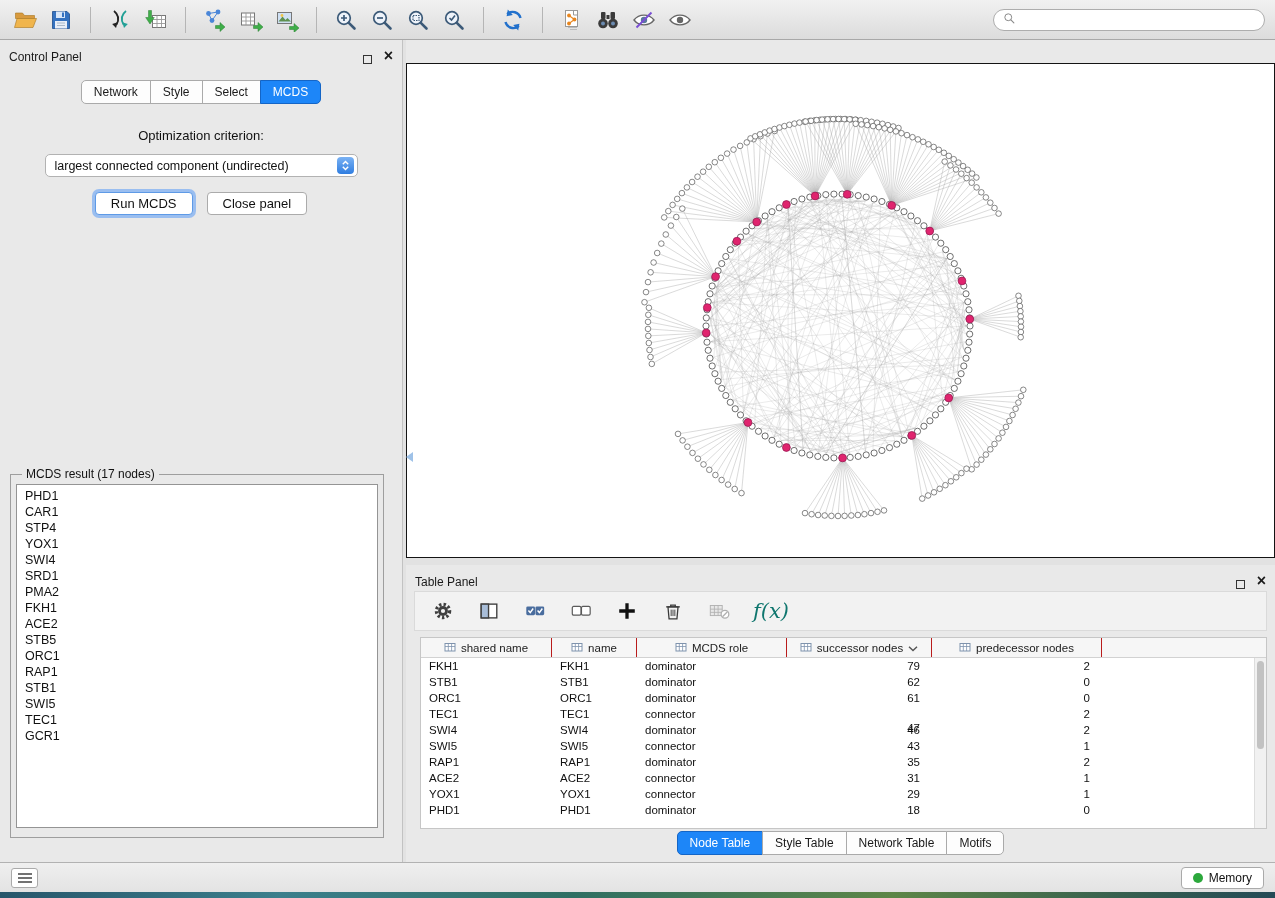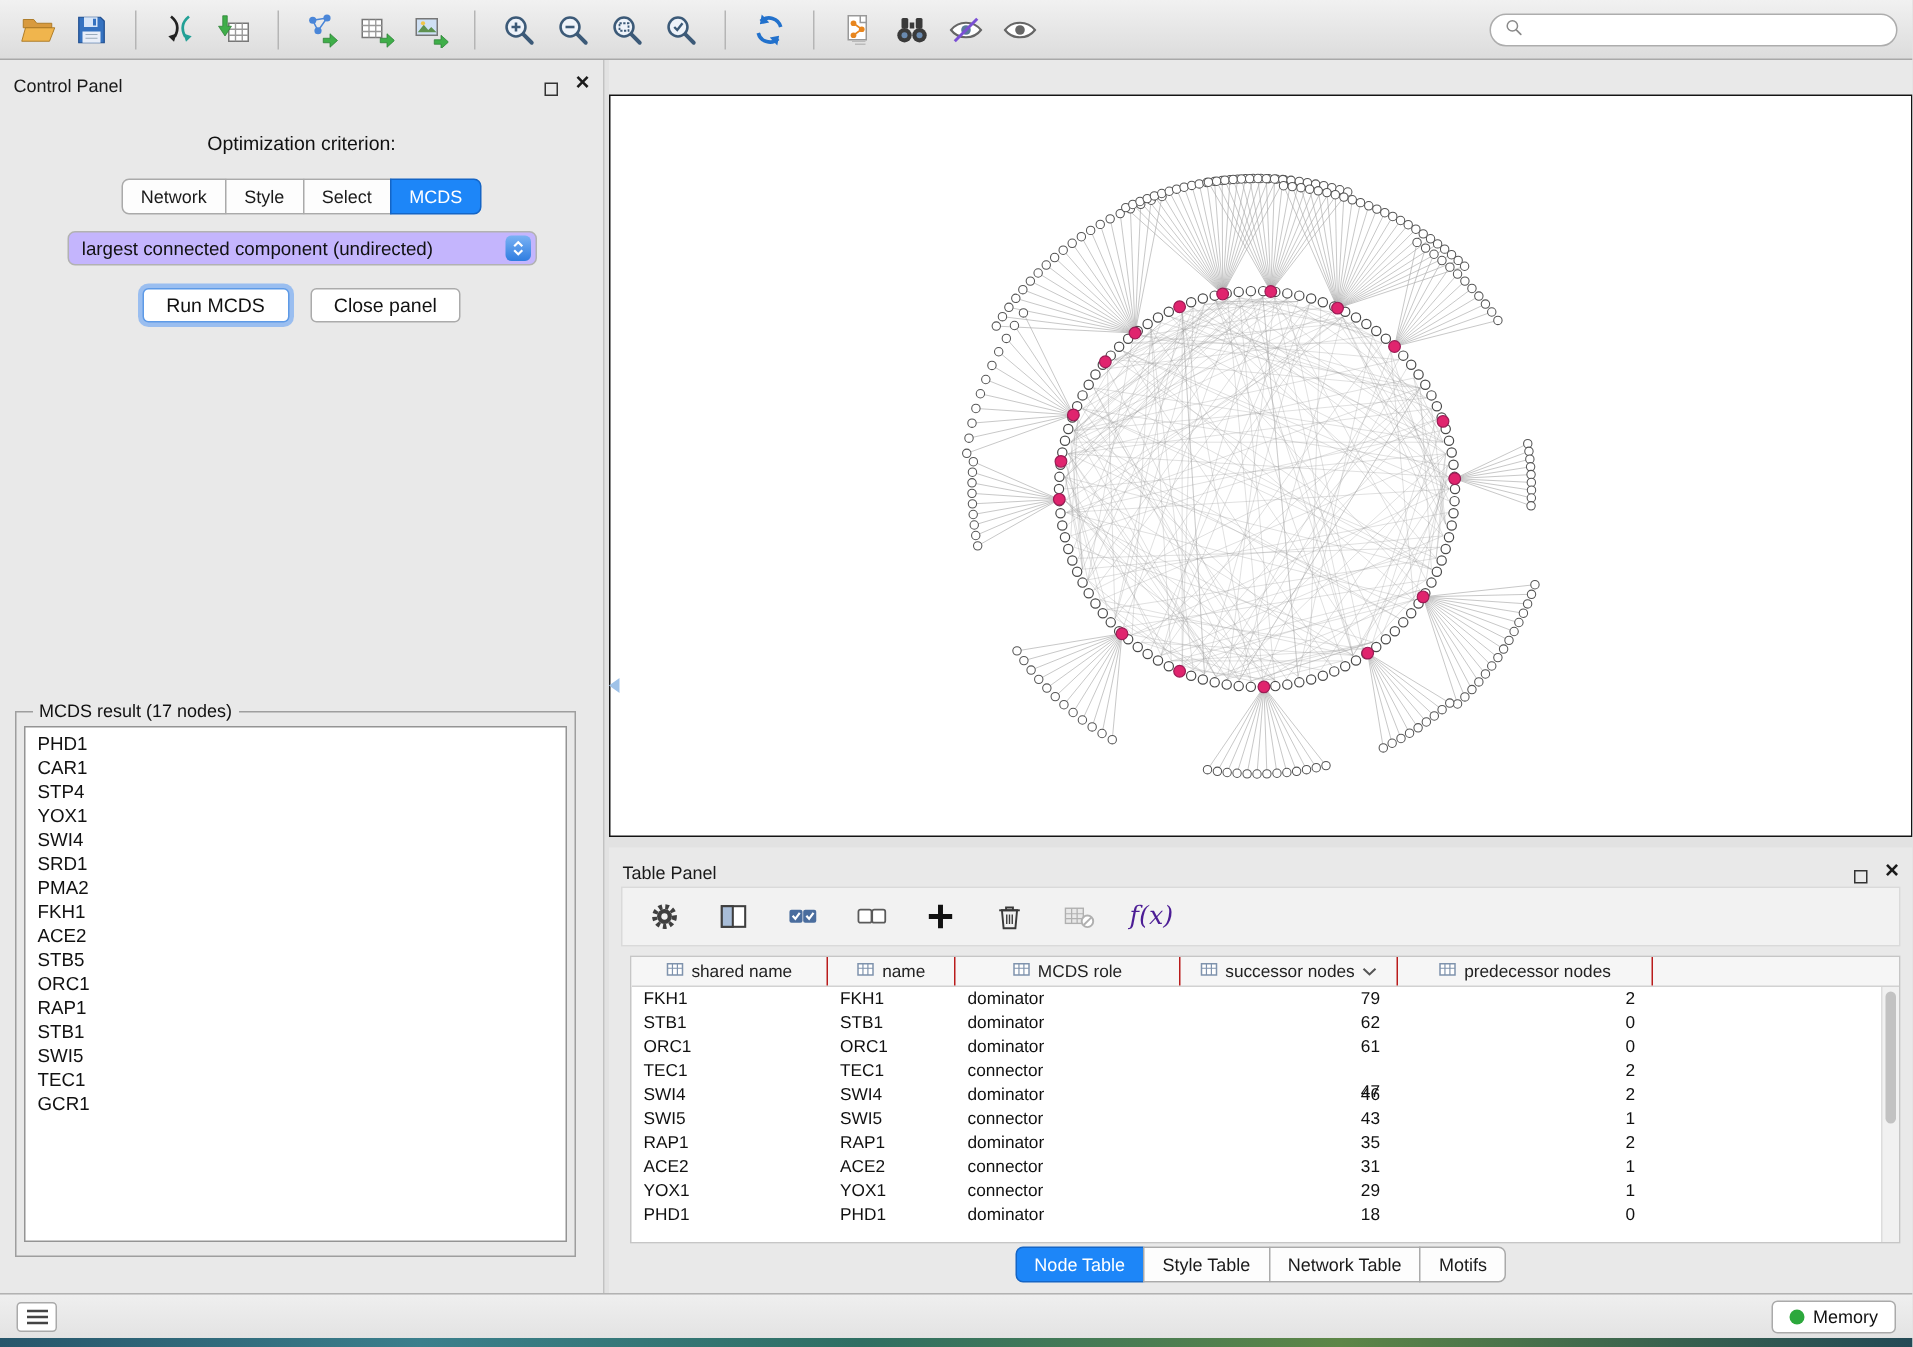--- a/index.html
+++ b/index.html
@@ -21,21 +21,21 @@
   .panel-header{height:24px;display:flex;align-items:flex-end;padding:0 9px;font-size:12px;color:#1a1a1a}
   .panel-header .spacer{flex:1}
   .win-float{width:9px;height:9px;border:1.5px solid #333;margin-right:12px;display:inline-block}
   .win-close{font-size:16px;font-weight:bold;color:#1a1a1a;line-height:1;cursor:default}
   #cp-tabs{display:flex;justify-content:center;margin-top:16px}
   .seg-tab{font-size:12px;padding:4px 12px;background:#fdfdfd;border:1px solid #aaa;margin-left:-1px;color:#1a1a1a;white-space:nowrap}
   .seg-tab:first-child{border-radius:5px 0 0 5px;margin-left:0}
   .seg-tab:last-child{border-radius:0 5px 5px 0}
   .seg-tab.active{background:#1d86f8;border-color:#1465c6;color:#fff}
   #criterion-label{margin-top:24px;text-align:center;font-size:13px}
-  #criterion-select{display:flex;align-items:center;justify-content:space-between;width:313px;height:23px;margin:11px auto 0;background:#c4b5fd;border:1px solid #b2b2b2;border-radius:5px;padding:0 3px 0 9px;font-size:12.5px}
+  #criterion-select{display:flex;align-items:center;justify-content:space-between;width:313px;height:23px;margin:11px auto 0;background:#ffffff;border:1px solid #b2b2b2;border-radius:5px;padding:0 3px 0 9px;font-size:12.5px}
   #combo-btn{width:17px;height:17px;border-radius:4px;background:linear-gradient(#7ab2f4,#2f7de0);display:flex;align-items:center;justify-content:center;flex:0 0 auto}
   #cp-buttons{display:flex;justify-content:center;gap:14px;margin-top:15px}
   .btn{background:#fff;border:1px solid #ababab;border-radius:4px;font-size:13px;padding:3px 15px;font-family:"Liberation Sans",sans-serif;color:#111}
   #run-btn{box-shadow:0 0 0 3px rgba(90,155,245,.55);border-color:#5e9ae6}
   #mcds-fieldset{position:absolute;left:10px;right:18px;top:427px;height:371px;border:1px solid #9e9e9e;padding:3px 5px 8px 5px}
   #mcds-fieldset legend{font-size:12px;padding:0 4px;margin-left:6px;color:#111}
   #mcds-list{width:100%;height:344px;background:#fff;border:1px solid #949494;padding:3px 0 0 8px;font-size:12.5px;line-height:16px;overflow:hidden}
   .mcds-item{height:16px}
 
   
@@ -44,21 +44,21 @@
   .traffic{width:12px;height:12px;border-radius:50%;margin-right:9px;border:1px solid rgba(0,0,0,.15);flex:0 0 auto}
   #nv-title{position:absolute;left:0;right:0;text-align:center;font-size:12.5px;font-weight:bold;color:#000;pointer-events:none}
   #nv-canvas{position:absolute;left:0;right:0;top:23px;bottom:0;background:#fff;border:1px solid #141414}
   #splitter-handle{position:absolute;left:0;top:412px;width:0;height:0;border-top:5px solid transparent;border-bottom:5px solid transparent;border-right:7px solid #9fc2e8}
 
   
   #table-panel{position:absolute;left:406px;top:565px;width:869px;height:297px;background:#e9e9e9}
   #tp-toolbar{margin:2px 8px 0 8px;height:40px;background:#f2f2f2;border:1px solid #dadada;display:flex;align-items:center;gap:22px;padding:0 16px}
   .tp-icon{width:24px;height:24px;display:flex;align-items:center;justify-content:center}
   .tp-icon svg{width:22px;height:22px}
-  .tp-icon.fx{font-family:"DejaVu Serif",serif;font-style:italic;font-size:17px;color:#4c1d95;width:auto}
+  .tp-icon.fx{font-family:"DejaVu Serif",serif;font-style:italic;font-size:21px;color:#0f766e;width:auto}
   #tbl{position:absolute;left:14px;right:8px;top:72px;height:192px;background:#fff;border:1px solid #c6c6c6;overflow:hidden}
   #tbl-header{display:flex;height:20px;background:#f6f6f6;border-bottom:1px solid #d2d2d2}
   .th{display:flex;align-items:center;justify-content:center;gap:5px;font-size:11.5px;color:#222;border-right:1px solid #b91c1c;flex:0 0 auto;overflow:hidden}
   .th.fill{flex:1 1 auto;border-right:none}
   .tr{display:flex;height:16px;align-items:center}
   .td{font-size:11.5px;display:flex;align-items:center;flex:0 0 auto;overflow:hidden;padding-left:8px}
   .td.num{justify-content:flex-end;padding-left:0;padding-right:12px}
   #tbl-scrollbar{position:absolute;right:0;top:20px;bottom:0;width:12px;background:#f1f1f1;border-left:1px solid #ddd}
   #tbl-thumb{position:absolute;left:2px;top:3px;width:7px;height:88px;background:#c2c2c2;border-radius:4px}
   #tp-tabs{position:absolute;left:0;right:0;bottom:7px;display:flex;justify-content:center}
@@ -215,27 +215,27 @@
   </div>
 </div>
 
 <div id="control-panel">
   <div class="panel-header">
     <span>Control Panel</span>
     <span class="spacer"></span>
     <span class="win-float"></span>
     <span class="win-close">×</span>
   </div>
-  <div id="criterion-label">Optimization criterion:</div>
   <div id="cp-tabs">
       <div class="seg-tab">Network</div>
       <div class="seg-tab">Style</div>
       <div class="seg-tab">Select</div>
       <div class="seg-tab active">MCDS</div>
     </div>
+  <div id="criterion-label">Optimization criterion:</div>
   <div id="criterion-select">
     <span id="criterion-value">largest connected component (undirected)</span>
     <span id="combo-btn">
         <svg viewBox="0 0 10 14" width="9" height="13">
           <path d="M2 5.5 L5 2.5 L8 5.5" fill="none" stroke="#fff" stroke-width="1.6"></path>
           <path d="M2 8.5 L5 11.5 L8 8.5" fill="none" stroke="#fff" stroke-width="1.6"></path>
         </svg>
       </span>
   </div>
   <div id="cp-buttons">

